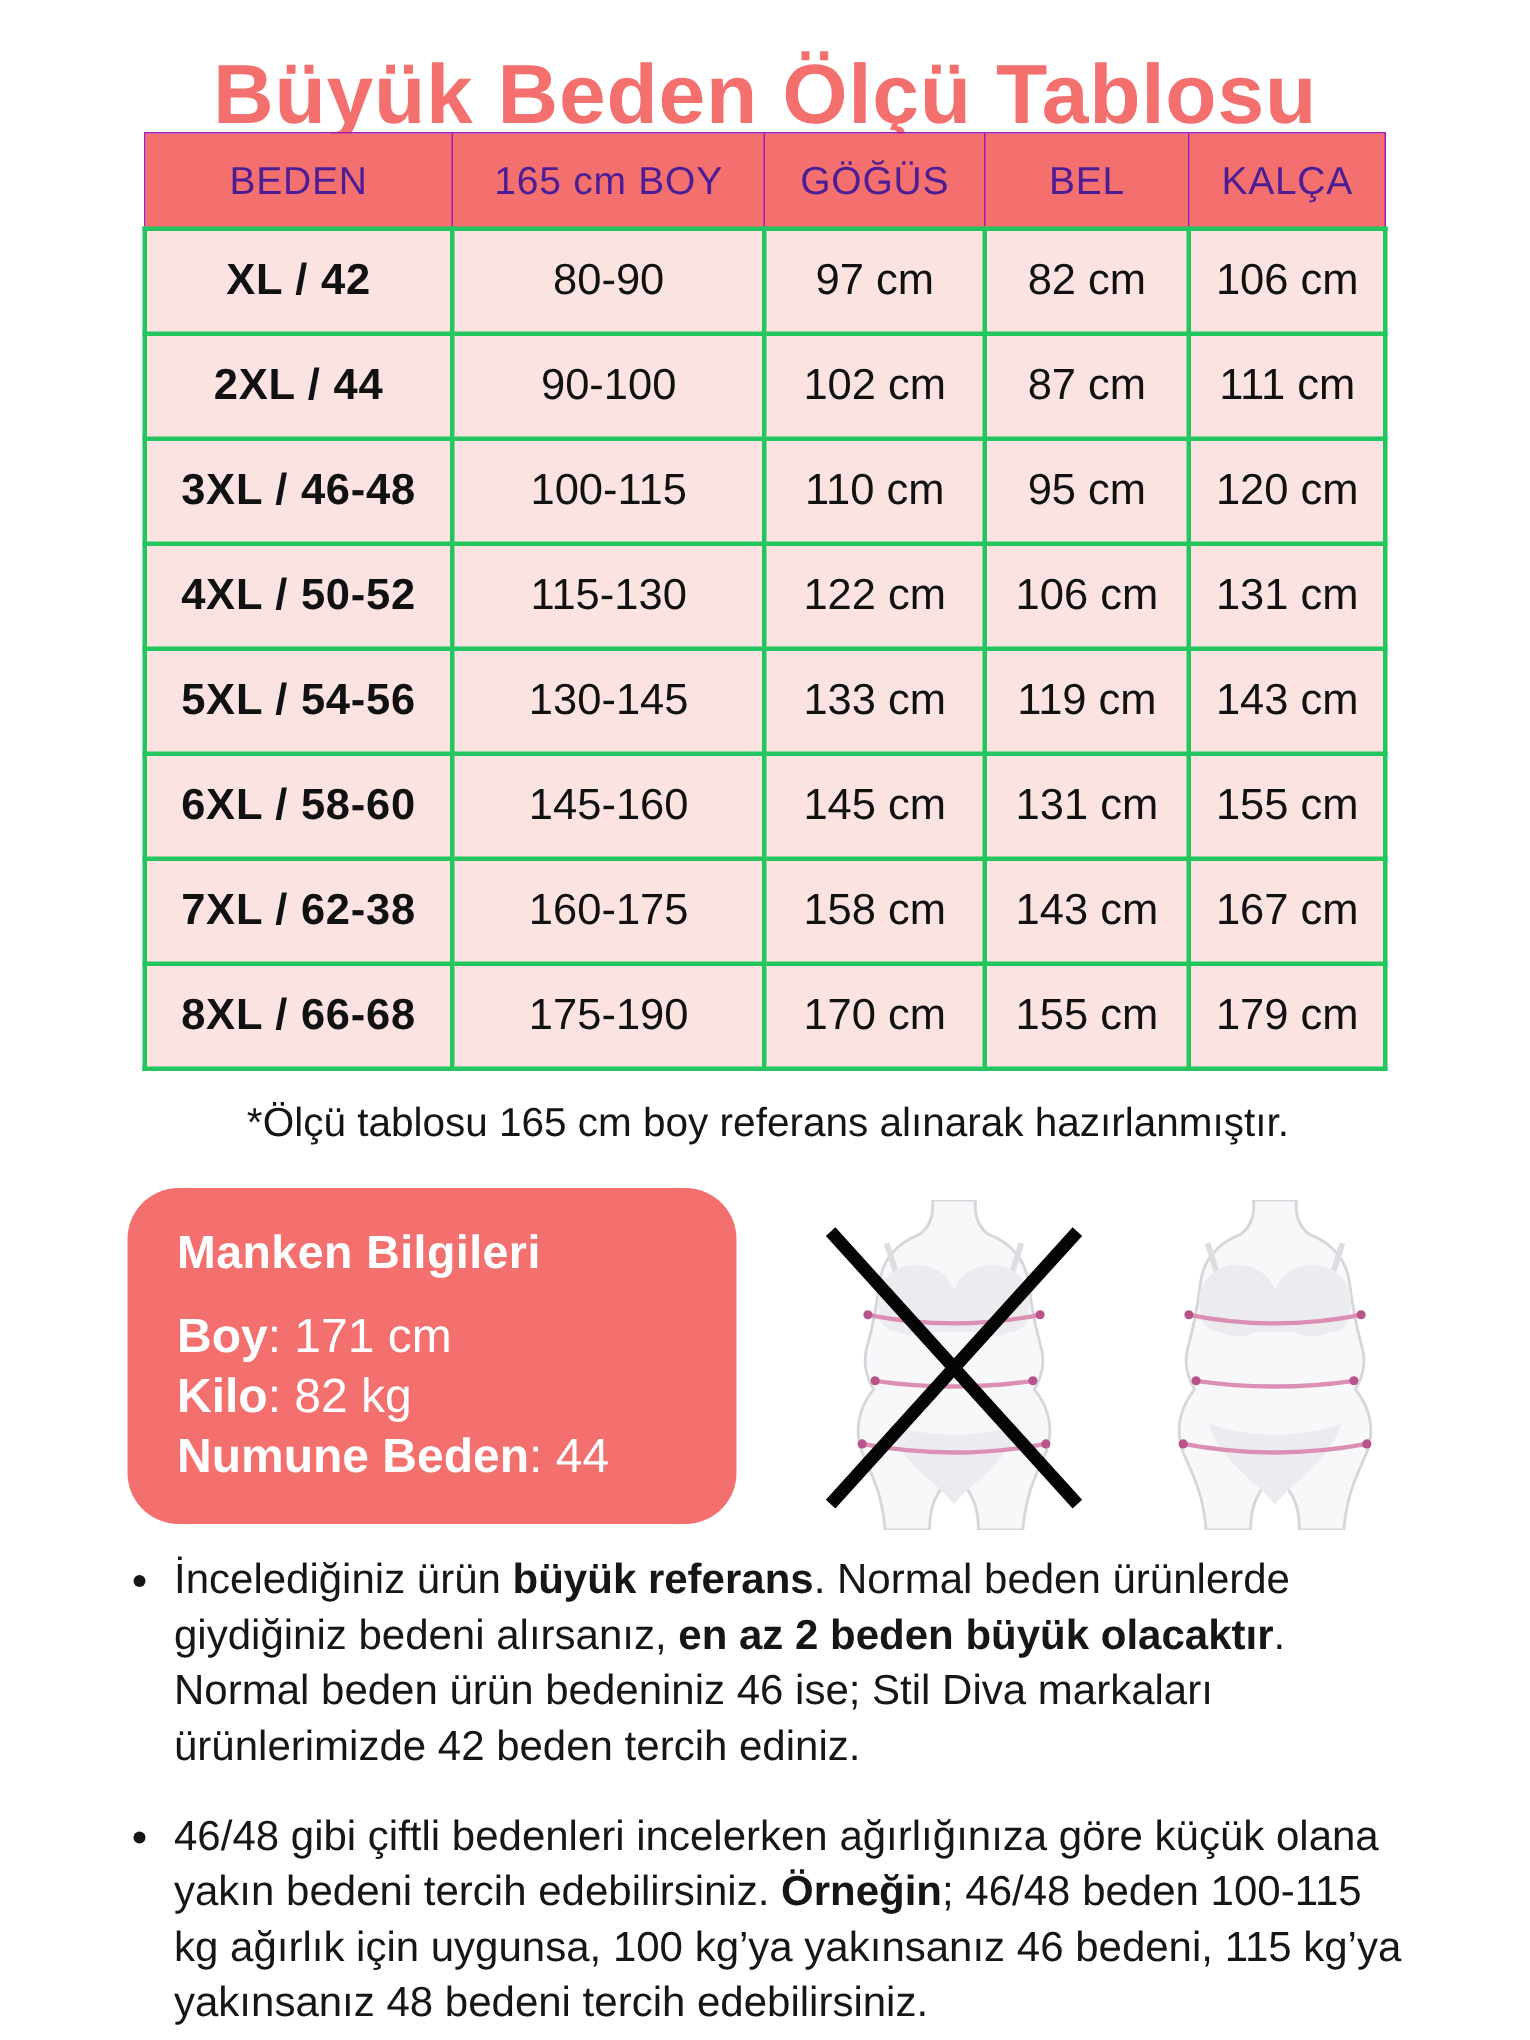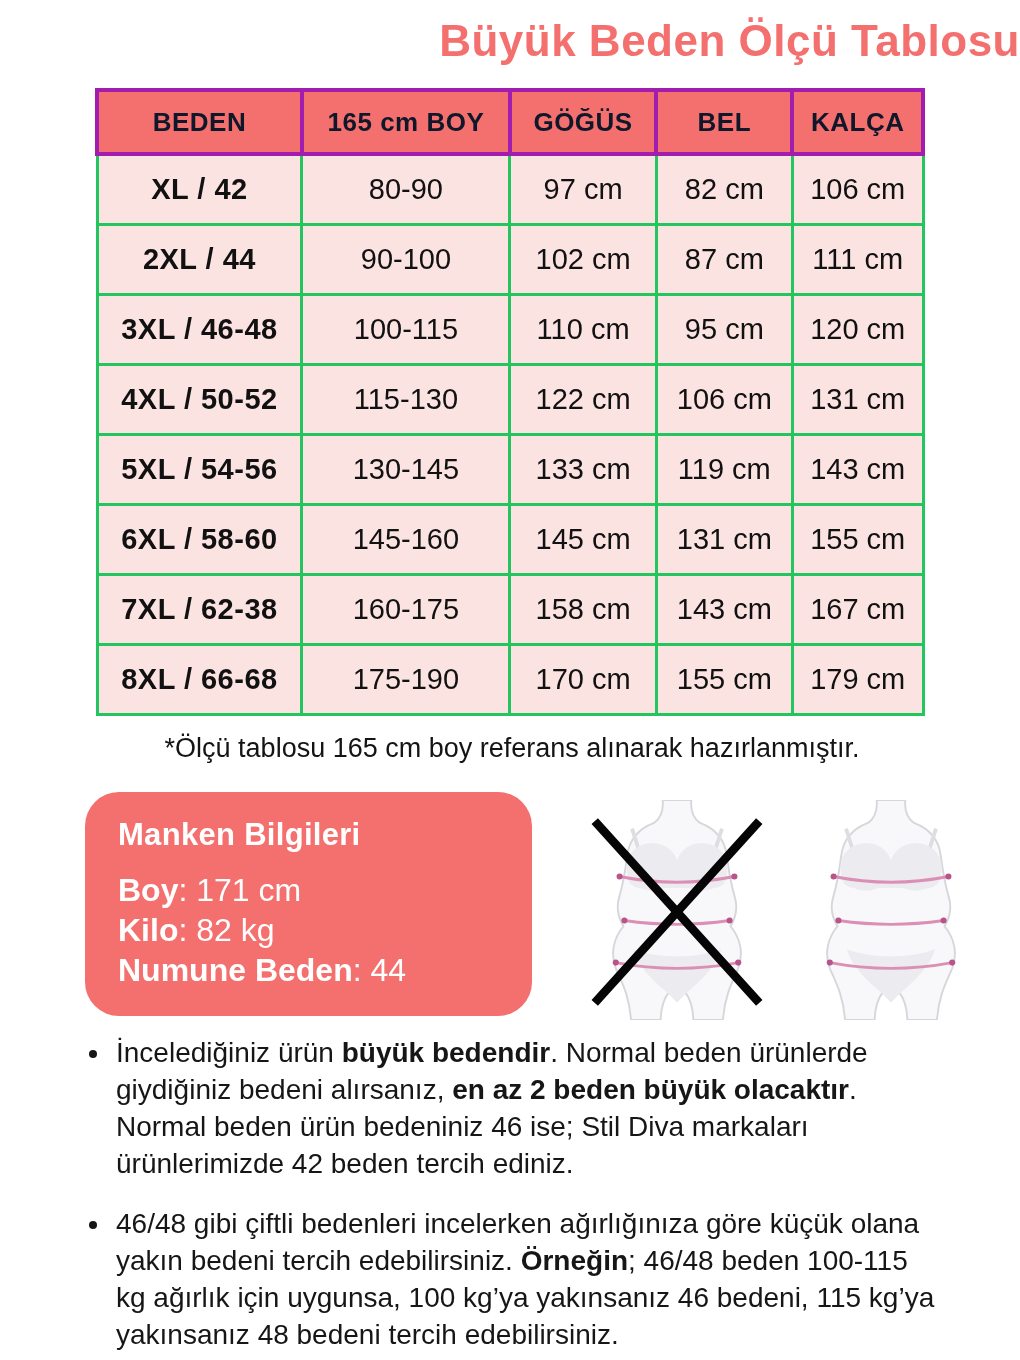--- a/index.html
+++ b/index.html
@@ -7,43 +7,43 @@
     --row-pink:#fbe3e2;
     --ink:#1b1b1b;
   }
   *{box-sizing:border-box;}
   body{margin:0;background:#fff;}
   .page{
     position:relative;width:1020px;height:1360px;background:#ffffff;
     font-family:"Liberation Sans", sans-serif;color:var(--ink);overflow:hidden;
   }
   .title{
-    position:absolute;top:16px;left:0;width:100%;margin:0;
-    text-align:right;color:var(--coral);font-size:44px;font-weight:bold;letter-spacing:.5px;
+    position:absolute;top:30px;left:0;width:100%;margin:0;
+    text-align:center;color:var(--coral);font-size:56px;font-weight:bold;letter-spacing:.5px;
   }
   table.size-table{
     position:absolute;top:88px;left:95px;width:830px;
     border-collapse:collapse;table-layout:fixed;
   }
   .size-table th{
-    background:var(--coral);color:#0f172a;font-size:26px;font-weight:bold;
-    height:64px;border:4px solid #a21caf;text-align:center;letter-spacing:.5px;
+    background:var(--coral);color:#4c1d95;font-size:26px;font-weight:normal;
+    height:64px;border:1px solid #a21caf;text-align:center;letter-spacing:.5px;
   }
   .size-table td{
     background:var(--row-pink);font-size:29px;height:70px;
     border:3px solid #22c55e;text-align:center;color:#111;
   }
   .size-table td.size-col{font-weight:bold;letter-spacing:.5px;}
   .footnote{
     position:absolute;top:731px;left:0;width:100%;margin:2px;
     text-align:center;font-size:27px;color:#141414;
   }
   .model-row{position:absolute;top:792px;left:85px;display:flex;align-items:flex-start;}
   .model-box{
-    width:447px;height:224px;background:var(--coral);border-radius:34px;
+    width:406px;height:224px;background:var(--coral);border-radius:34px;
     color:#fff;padding:25px 28px 0 33px;flex:none;
   }
   .model-box h2{margin:0 0 17px 0;font-size:31px;font-weight:bold;letter-spacing:.3px;}
   .model-box p{margin:0;font-size:32px;line-height:40px;font-weight:normal;}
   .model-box p b{font-weight:bold;}
   .figures{display:flex;margin-left:46px;gap:16px;padding-top:8px;}
   svg.figure{width:198px;height:220px;display:block;}
   ul.notes{
     position:absolute;top:1034px;left:88px;width:856px;
     margin:0;padding:0 0 0 24px;list-style:disc;
@@ -186,17 +186,17 @@
         <circle cx="45" cy="126" r="3.2" fill="#b9548a"></circle>
         <circle cx="155" cy="126" r="3.2" fill="#b9548a"></circle>
         <path d="M36,170 Q100,182 164,170" stroke="#dc8fb4" stroke-width="3" fill="none"></path>
         <circle cx="36" cy="170" r="3.2" fill="#b9548a"></circle>
         <circle cx="164" cy="170" r="3.2" fill="#b9548a"></circle>
       </svg>
     </div>
   </div>
 
   <ul class="notes">
-      <li><span>İncelediğiniz ürün </span><b>büyük bedendir</b><span>. Normal beden ürünlerde giydiğiniz bedeni alırsanız, </span><b>en az 2 beden büyük olacaktır</b><span>. Normal beden ürün bedeniniz 46 ise; Stil Diva markaları ürünlerimizde 42 beden tercih ediniz.</span></li>
+      <li><span>İncelediğiniz ürün </span><b>büyük referans</b><span>. Normal beden ürünlerde giydiğiniz bedeni alırsanız, </span><b>en az 2 beden büyük olacaktır</b><span>. Normal beden ürün bedeniniz 46 ise; Stil Diva markaları ürünlerimizde 42 beden tercih ediniz.</span></li>
       <li><span>46/48 gibi çiftli bedenleri incelerken ağırlığınıza göre küçük olana yakın bedeni tercih edebilirsiniz. </span><b>Örneğin</b><span>; 46/48 beden 100-115 kg ağırlık için uygunsa, 100 kg’ya yakınsanız 46 bedeni, 115 kg’ya yakınsanız 48 bedeni tercih edebilirsiniz.</span></li>
     </ul>
 
 </div>
 
 </body></html>

